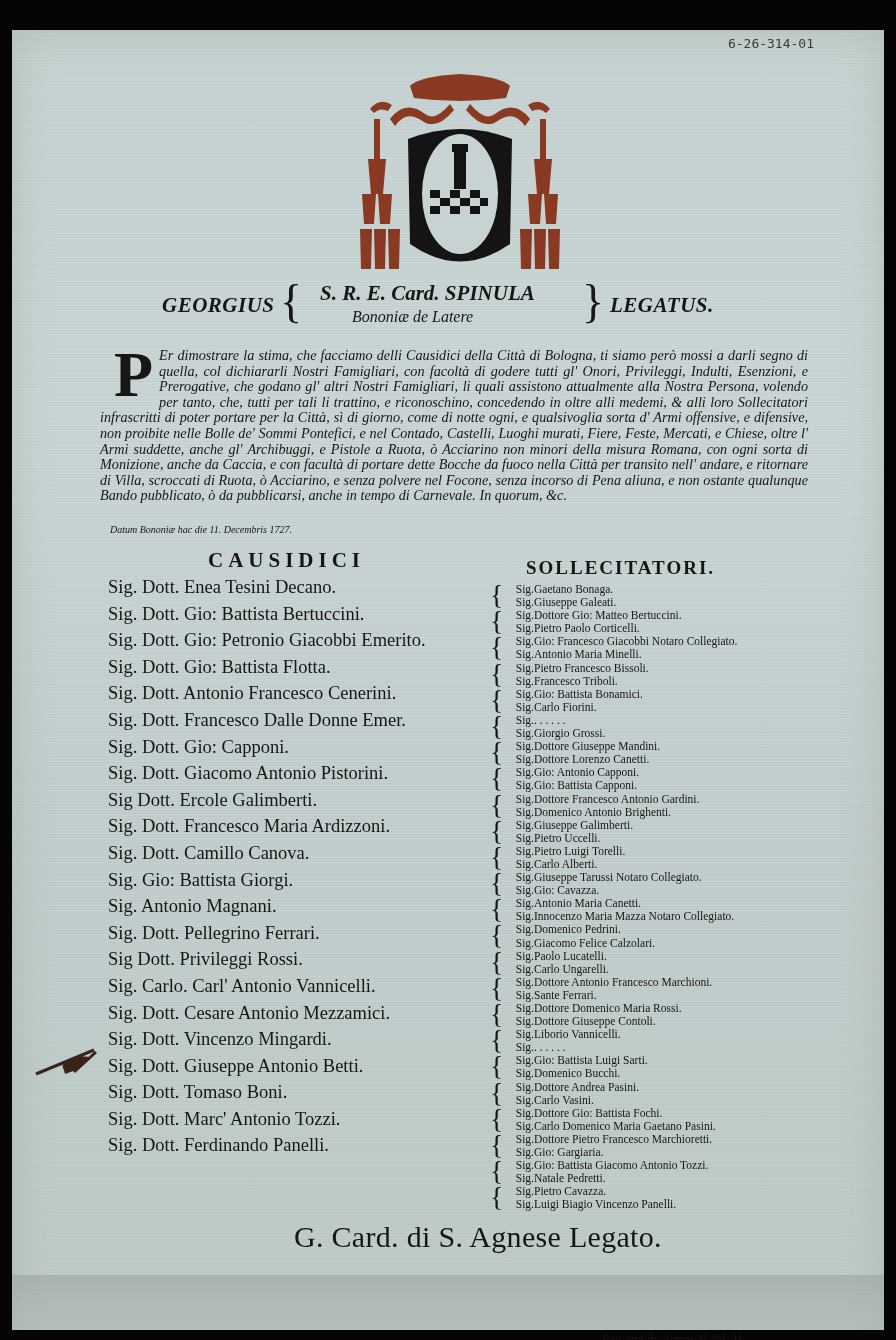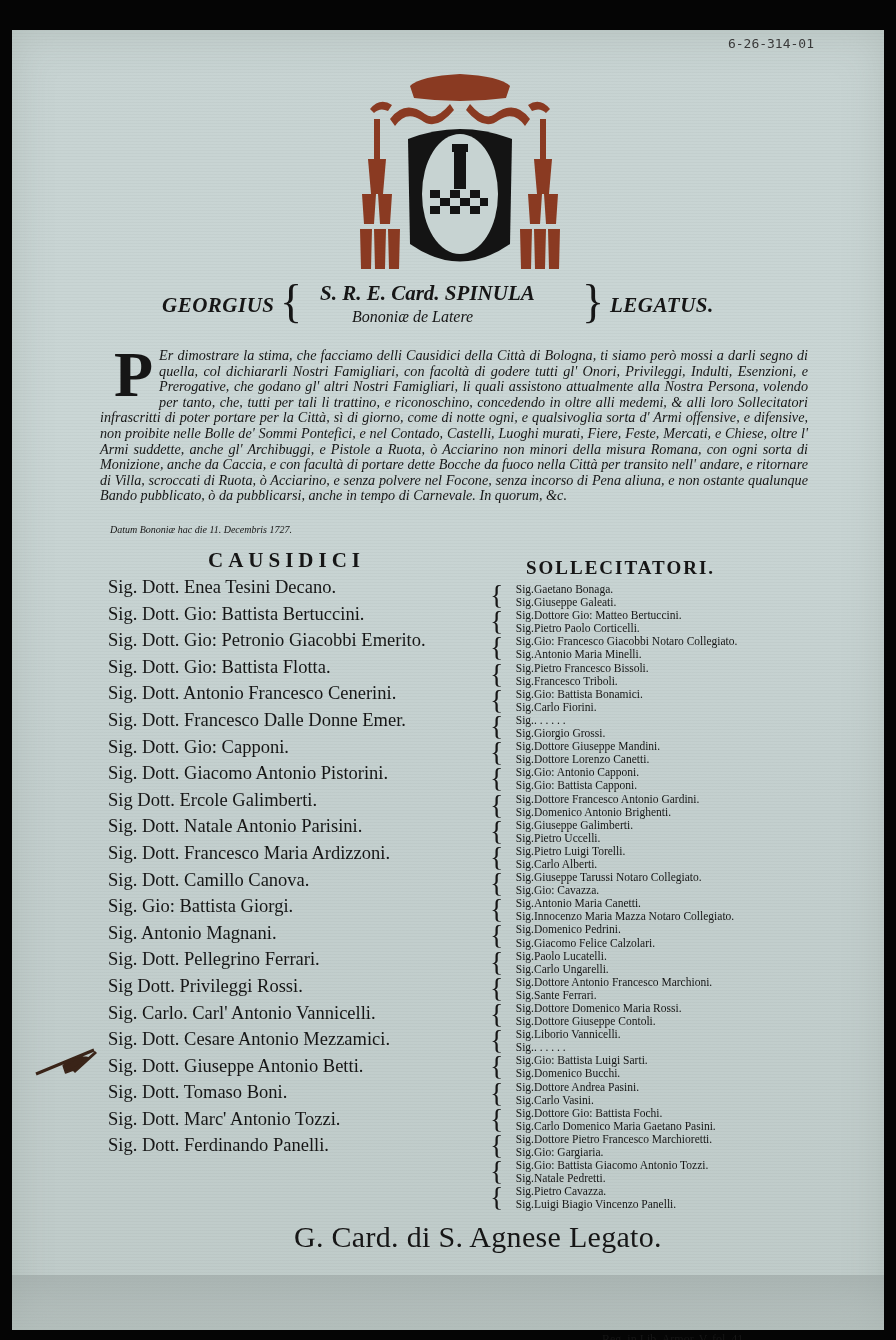--- a/index.html
+++ b/index.html
@@ -108,29 +108,29 @@
   <div class="caus-list">
     <div class="caus-item">Sig. Dott. Enea Tesini Decano.</div>
     <div class="caus-item">Sig. Dott. Gio: Battista Bertuccini.</div>
     <div class="caus-item">Sig. Dott. Gio: Petronio Giacobbi Emerito.</div>
     <div class="caus-item">Sig. Dott. Gio: Battista Flotta.</div>
     <div class="caus-item">Sig. Dott. Antonio Francesco Cenerini.</div>
     <div class="caus-item">Sig. Dott. Francesco Dalle Donne Emer.</div>
     <div class="caus-item">Sig. Dott. Gio: Capponi.</div>
     <div class="caus-item">Sig. Dott. Giacomo Antonio Pistorini.</div>
     <div class="caus-item">Sig Dott. Ercole Galimberti.</div>
-    <div class="caus-item">Sig. Dott. Natale Antonio Parisini.</div>
     <div class="caus-item">Sig. Dott. Francesco Maria Ardizzoni.</div>
     <div class="caus-item">Sig. Dott. Camillo Canova.</div>
     <div class="caus-item">Sig. Gio: Battista Giorgi.</div>
     <div class="caus-item">Sig. Antonio Magnani.</div>
     <div class="caus-item">Sig. Dott. Pellegrino Ferrari.</div>
     <div class="caus-item">Sig Dott. Privileggi Rossi.</div>
     <div class="caus-item">Sig. Carlo. Carl' Antonio Vannicelli.</div>
     <div class="caus-item">Sig. Dott. Cesare Antonio Mezzamici.</div>
+    <div class="caus-item">Sig. Dott. Vincenzo Mingardi.</div>
     <div class="caus-item">Sig. Dott. Giuseppe Antonio Betti.</div>
     <div class="caus-item">Sig. Dott. Tomaso Boni.</div>
     <div class="caus-item">Sig. Dott. Marc' Antonio Tozzi.</div>
     <div class="caus-item">Sig. Dott. Ferdinando Panelli.</div>
   </div>
 
   <div class="soll-list" id="soll-list">
       <div class="soll-pair">
         <span class="soll-brace">{</span>
         <div class="soll-item"><span class="sig">Sig.</span><span>Gaetano Bonaga.</span></div>

